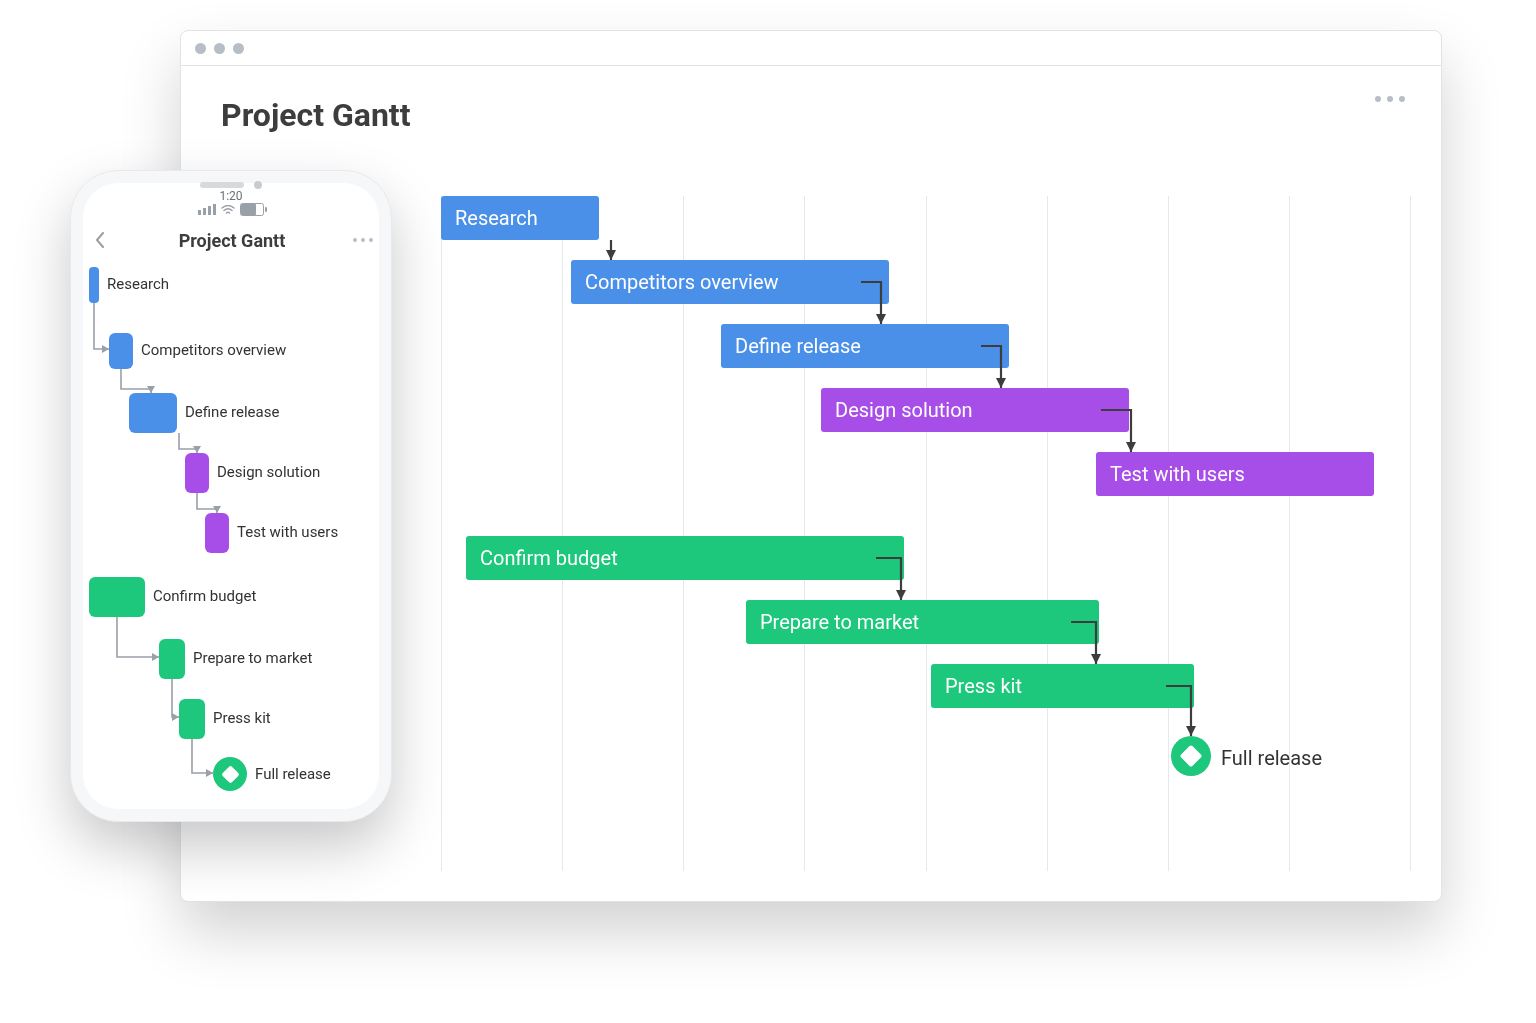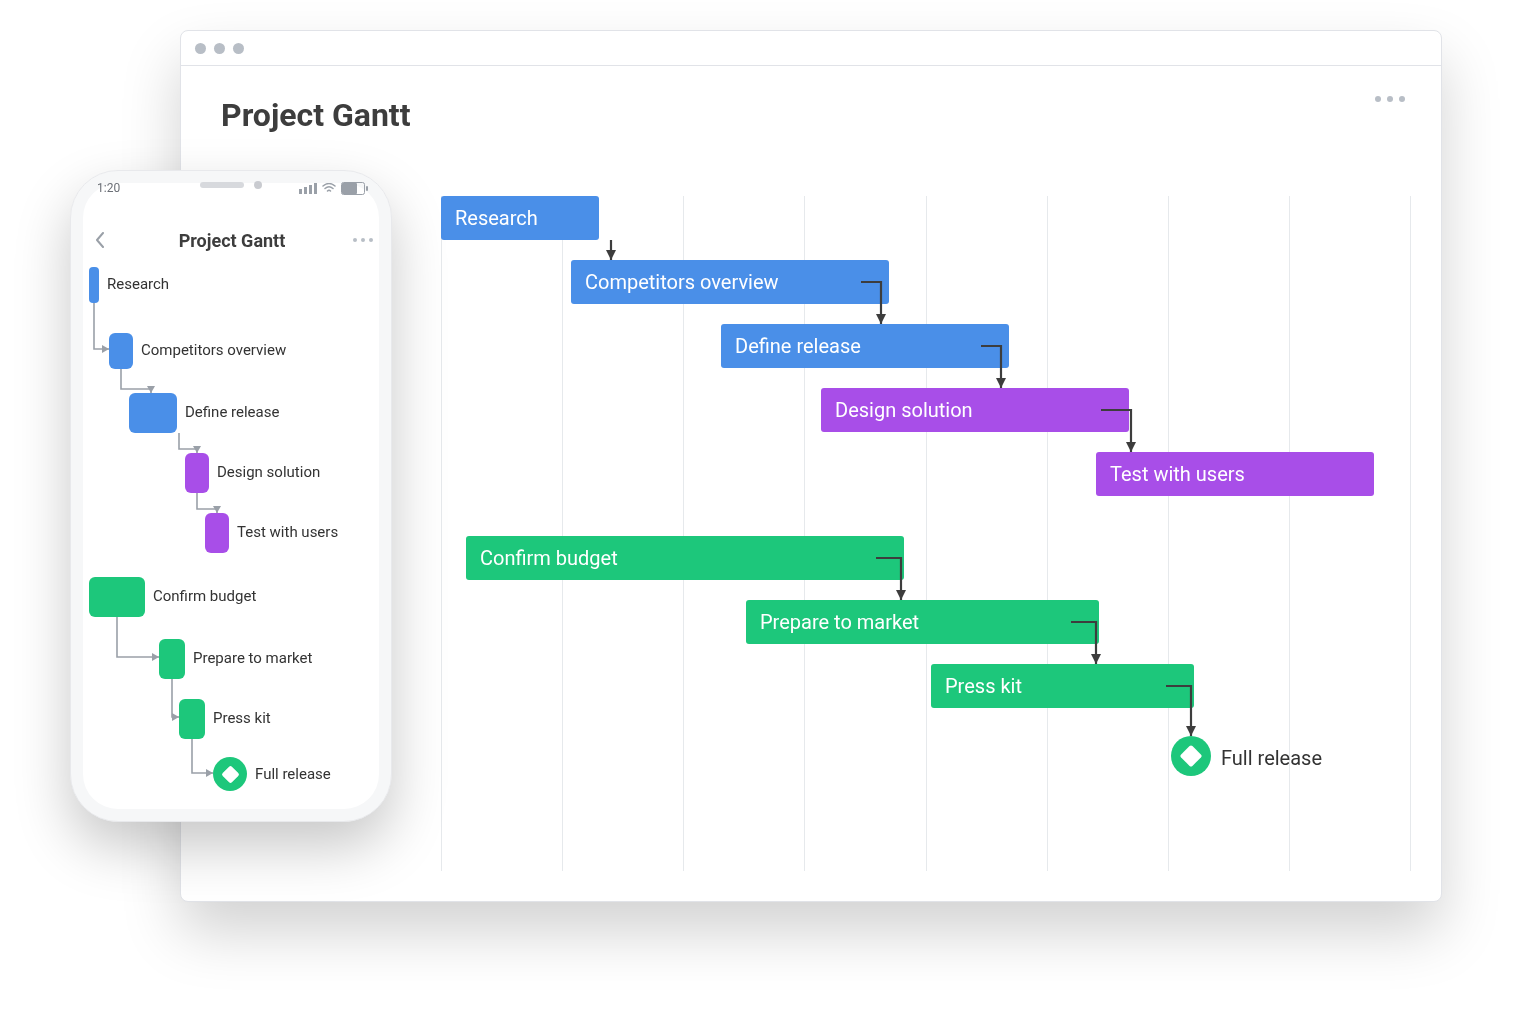--- a/index.html
+++ b/index.html
@@ -67,22 +67,22 @@
     box-shadow:0 25px 55px rgba(0,0,0,.22), inset 0 0 0 12px #f6f7f8;
     overflow:hidden;
   }
   .notch{
     position:absolute;top:10px;left:50%;transform:translateX(-50%);
     display:flex;align-items:center;gap:10px;
   }
   .speaker{width:44px;height:6px;border-radius:3px;background:#d7d9dd;}
   .cam{width:8px;height:8px;border-radius:50%;background:#c9cbd0;}
   .status-bar{
-    position:absolute;top:10px;left:26px;right:26px;display:flex;justify-content:space-between;
-    font-size:12px;color:#6b6f76;align-items:center;
+    position:absolute;top:18px;left:26px;right:26px;display:flex;justify-content:space-between;
+    font-size:12px;color:#6b6f76;align-items:center;flex-direction:column;
   }
   .status-icons{display:flex;gap:5px;align-items:center;}
   .sig{display:flex;gap:2px;align-items:flex-end;}
   .sig i{width:3px;background:#9aa0a8;display:block;}
   .sig i:nth-child(1){height:5px;} .sig i:nth-child(2){height:7px;} .sig i:nth-child(3){height:9px;} .sig i:nth-child(4){height:11px;}
   .wifi{width:14px;height:10px;}
   .batt{width:22px;height:11px;border:1.5px solid #9aa0a8;border-radius:2.5px;position:relative;}
   .batt::after{content:"";position:absolute;right:-4px;top:3px;width:2px;height:5px;background:#9aa0a8;border-radius:1px;}
   .batt i{display:block;width:70%;height:100%;background:#9aa0a8;border-radius:1px;}
 

